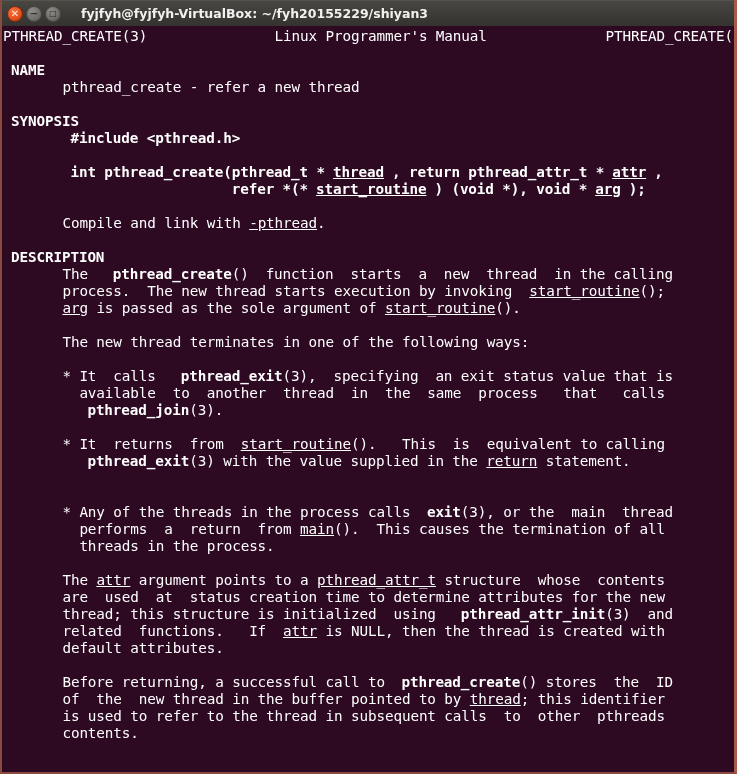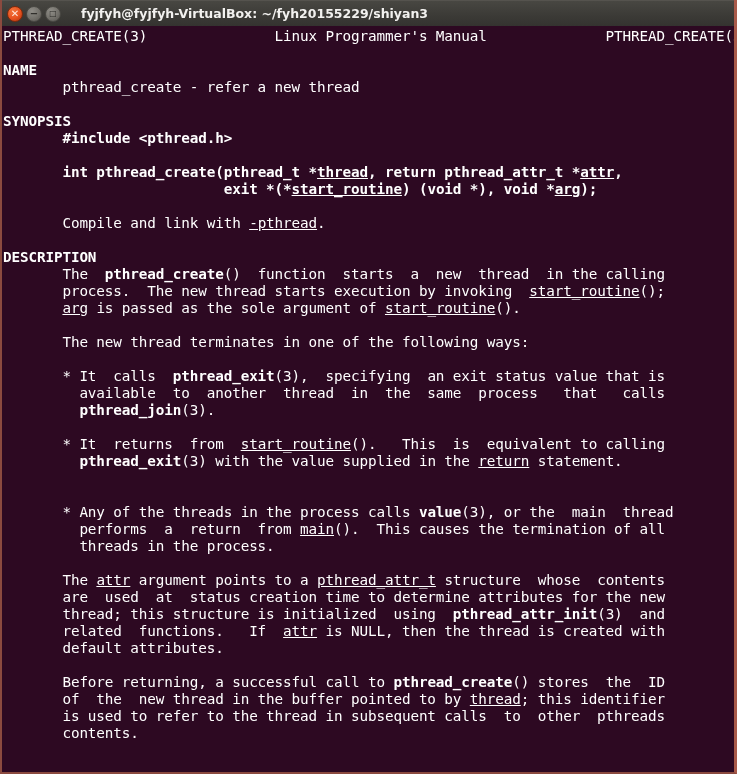--- a/index.html
+++ b/index.html
@@ -95,20 +95,21 @@
     overflow: hidden;
     box-sizing: border-box;
   }
   .line {
     white-space: pre;
     height: 17px;
     letter-spacing: -0.12px;
   }
   .line b {
     font-weight: bold;
+    padding-left: 8px;
   }
   .line u {
     text-decoration: underline;
   }
   .blank { height: 17px; }
 </style>
 </head>
 <body>
 
 <div id="window">
@@ -131,40 +132,40 @@
   <div id="terminal">
       <div class="line">PTHREAD_CREATE(3)               Linux Programmer's Manual              PTHREAD_CREATE(3)</div>
       <div class="line blank"> </div>
       <div class="line"><b>NAME</b></div>
       <div class="line">       pthread_create - refer a new thread</div>
       <div class="line blank"> </div>
       <div class="line"><b>SYNOPSIS</b></div>
       <div class="line">       <b>#include &lt;pthread.h&gt;</b></div>
       <div class="line blank"> </div>
       <div class="line">       <b>int pthread_create(pthread_t *</b><b><u>thread</u></b><b>, return pthread_attr_t *</b><b><u>attr</u></b><b>,</b></div>
-      <div class="line">                          <b>exit *(*</b><b><u>start_routine</u></b><b>) (void *), void *</b><b><u>arg</u></b><b>);</b></div>
+      <div class="line">                          <b>refer *(*</b><b><u>start_routine</u></b><b>) (void *), void *</b><b><u>arg</u></b><b>);</b></div>
       <div class="line blank"> </div>
       <div class="line">       Compile and link with <u>-pthread</u>.</div>
       <div class="line blank"> </div>
       <div class="line"><b>DESCRIPTION</b></div>
       <div class="line">       The  <b>pthread_create</b>()  function  starts  a  new  thread  in the calling</div>
       <div class="line">       process.  The new thread starts execution by invoking  <u>start_routine</u>();</div>
       <div class="line">       <u>arg</u> is passed as the sole argument of <u>start_routine</u>().</div>
       <div class="line blank"> </div>
       <div class="line">       The new thread terminates in one of the following ways:</div>
       <div class="line blank"> </div>
       <div class="line">       * It  calls  <b>pthread_exit</b>(3),  specifying  an exit status value that is</div>
       <div class="line">         available  to  another  thread  in  the  same  process   that   calls</div>
       <div class="line">         <b>pthread_join</b>(3).</div>
       <div class="line blank"> </div>
       <div class="line">       * It  returns  from  <u>start_routine</u>().   This  is  equivalent to calling</div>
       <div class="line">         <b>pthread_exit</b>(3) with the value supplied in the <u>return</u> statement.</div>
       <div class="line blank"> </div>
       <div class="line blank"> </div>
-      <div class="line">       * Any of the threads in the process calls <b>value</b>(3), or the  main  thread</div>
+      <div class="line">       * Any of the threads in the process calls <b>exit</b>(3), or the  main  thread</div>
       <div class="line">         performs  a  return  from <u>main</u>().  This causes the termination of all</div>
       <div class="line">         threads in the process.</div>
       <div class="line blank"> </div>
       <div class="line">       The <u>attr</u> argument points to a <u>pthread_attr_t</u> structure  whose  contents</div>
       <div class="line">       are  used  at  status creation time to determine attributes for the new</div>
       <div class="line">       thread; this structure is initialized  using  <b>pthread_attr_init</b>(3)  and</div>
       <div class="line">       related  functions.   If  <u>attr</u> is NULL, then the thread is created with</div>
       <div class="line">       default attributes.</div>
       <div class="line blank"> </div>
       <div class="line">       Before returning, a successful call to <b>pthread_create</b>() stores  the  ID</div>

